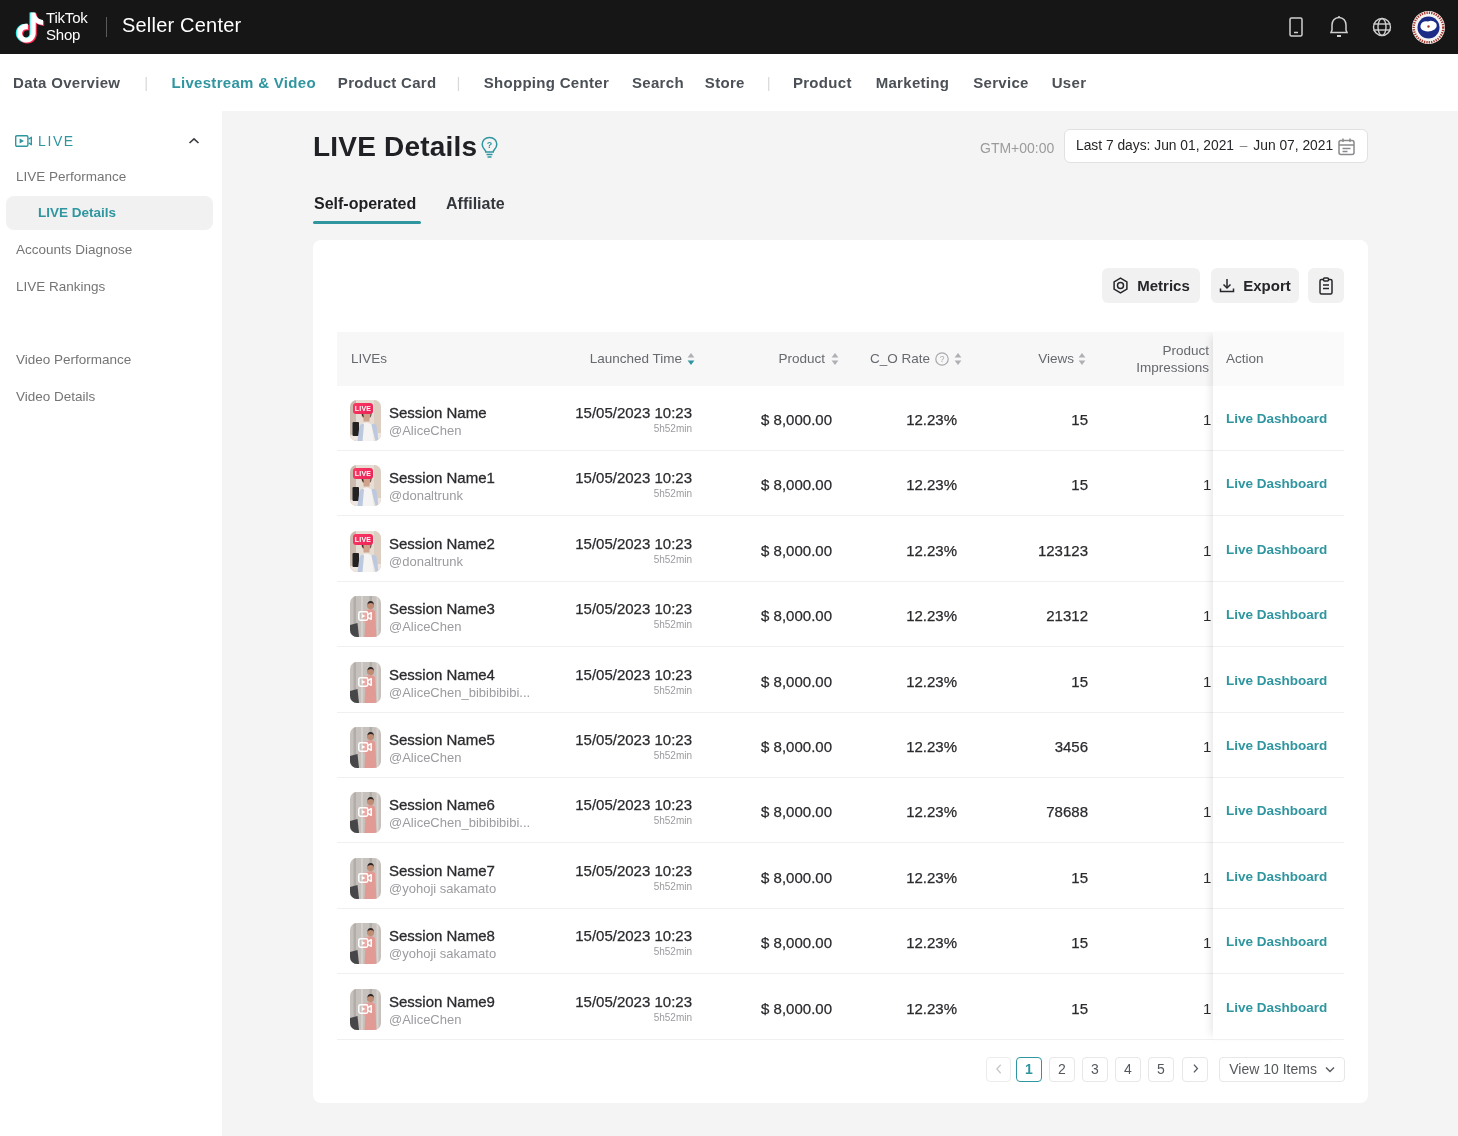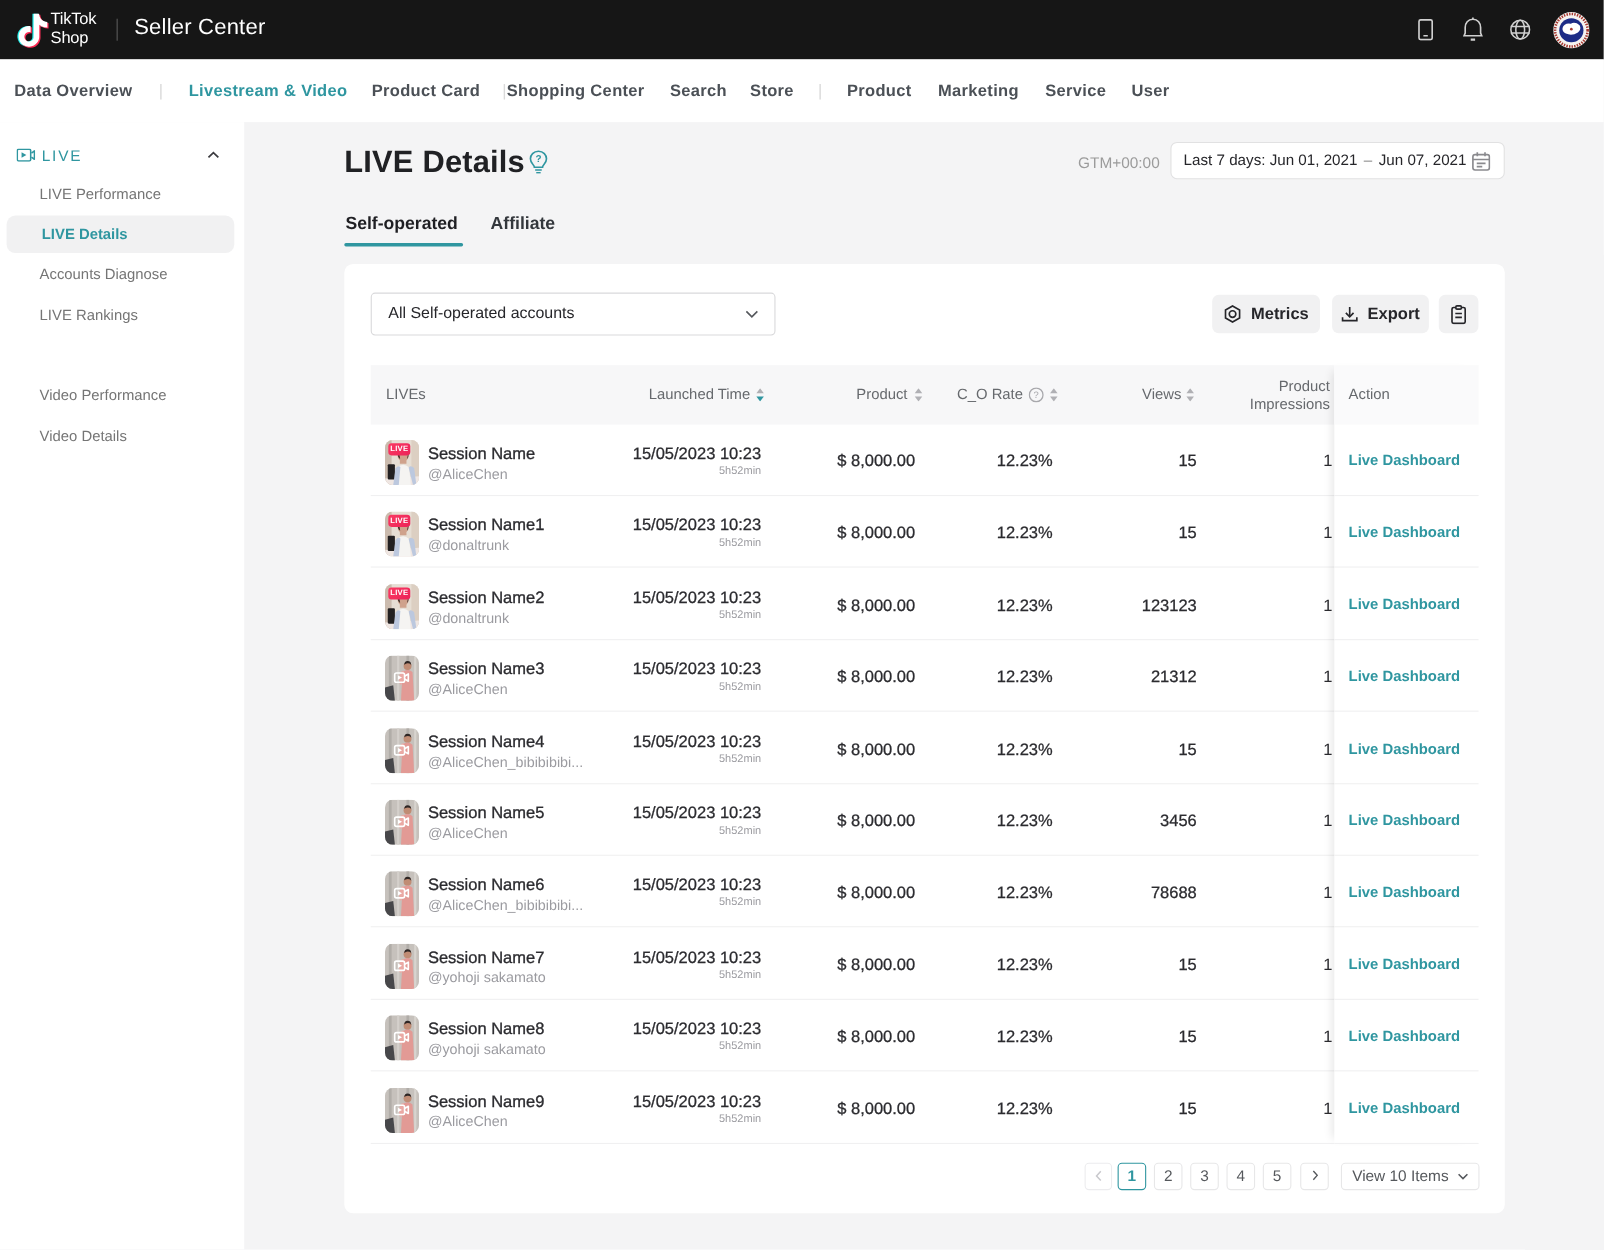--- a/index.html
+++ b/index.html
@@ -15,21 +15,21 @@
 
 #nav{position:absolute;left:0;top:54px;width:1458px;height:57px;background:#fff;display:flex;align-items:center;font-size:15px;font-weight:bold;color:#4b5056;letter-spacing:.3px}
 #nav span.it{margin:0}
 #nav .sep{color:#d9d9d9;font-weight:normal}
 #nav .on{color:#2f96a0}
 
 #side{position:absolute;left:0;top:111px;width:222px;height:1025px;background:#fff}
 .snav{position:absolute;left:0;width:222px;height:34px;line-height:34px}
 .shead{font-size:15px;font-weight:bold}
 .shead .txt{position:absolute;left:38px}
-.sitem{font-size:13.5px;color:#757575;padding-left:36px}
+.sitem{font-size:13.5px;color:#757575;padding-left:16px}
 .sitem.on{left:6px;width:207px;background:#f1f1f2;border-radius:8px;color:#2f96a0;font-weight:bold;padding-left:32px}
 .chev{position:absolute;right:22px;top:13px}
 
 #title{position:absolute;left:313px;top:131px;font-size:28px;font-weight:bold;color:#202124;letter-spacing:.2px}
 #gtm{position:absolute;left:980px;top:140px;font-size:14px;color:#9b9b9b}
 #datebox{position:absolute;left:1064px;top:129px;width:304px;height:34px;background:#fff;border:1px solid #e1e1e2;border-radius:6px;font-size:13.8px;color:#26262a;line-height:32px;white-space:nowrap}
 #datebox .dash{color:#8a8a8a;padding:0 2px}
 
 #tab1{position:absolute;left:314px;top:195px;font-size:16px;font-weight:bold;color:#1f1f23}
 #tab2{position:absolute;left:446px;top:195px;font-size:16px;font-weight:bold;color:#33373c}
@@ -101,21 +101,21 @@
       <path d="M8.5 14.5 Q10 9.5 16 10.5 Q20 8.5 24 12 Q26 15.5 22.5 18.5 Q17 22 11.5 19.5 Q8 18 8.5 14.5Z" fill="#fff"></path>
       <circle cx="16.5" cy="15.5" r="1.2" fill="#a5372f"></circle>
     </svg>
 </div>
 <div id="nav">
   <span class="it" style="margin-left:13px">Data Overview</span>
   <span class="sep" style="margin-left:24px">|</span>
   <span class="it on" style="margin-left:23px">Livestream &amp; Video</span>
   <span class="it" style="margin-left:22px">Product Card</span>
   <span class="sep" style="margin-left:20px">|</span>
-  <span class="it" style="">Shopping Center</span>
+  <span class="it" style="margin-left:23px">Shopping Center</span>
   <span class="it" style="margin-left:23px">Search</span>
   <span class="it" style="margin-left:21px">Store</span>
   <span class="sep" style="margin-left:22px">|</span>
   <span class="it" style="margin-left:22px">Product</span>
   <span class="it" style="margin-left:24px">Marketing</span>
   <span class="it" style="margin-left:24px">Service</span>
   <span class="it" style="margin-left:23px">User</span>
 </div>
 <div id="side">
   <div class="snav shead" style="top:13px;color:#2f96a0;font-weight:normal;font-size:14px;letter-spacing:1.6px">
@@ -153,25 +153,20 @@
       <line x1="12" y1="0.5" x2="12" y2="4"></line>
       <line x1="4.5" y1="10.5" x2="12.5" y2="10.5"></line>
       <line x1="4.5" y1="13.5" x2="9.5" y2="13.5"></line>
     </svg>
 </div>
 <div id="tab1">Self-operated</div>
 <div id="tab2">Affiliate</div>
 <div id="tabline"></div>
 
 <div id="card">
-  <div id="dd">All Self-operated accounts
-    <svg style="position:absolute;right:14px;top:14px" width="13" height="9" viewBox="0 0 13 9" fill="none" stroke="#55585c" stroke-width="1.5">
-        <path d="M1.5 2 L6.5 7 L11.5 2"></path>
-      </svg>
-  </div>
   <div class="btn" id="bMetrics">
     <svg width="17" height="17" viewBox="0 0 17 17" fill="none" stroke="#26262a" stroke-width="1.5">
         <path d="M8.5 1.2 L14.9 4.85 L14.9 12.15 L8.5 15.8 L2.1 12.15 L2.1 4.85 Z"></path>
         <circle cx="8.5" cy="8.5" r="3"></circle>
       </svg>
     <span>Metrics</span>
   </div>
   <div class="btn" id="bExport">
     <svg width="16" height="16" viewBox="0 0 16 16" fill="none" stroke="#26262a" stroke-width="1.5">
         <path d="M8 1 L8 9.5"></path>

